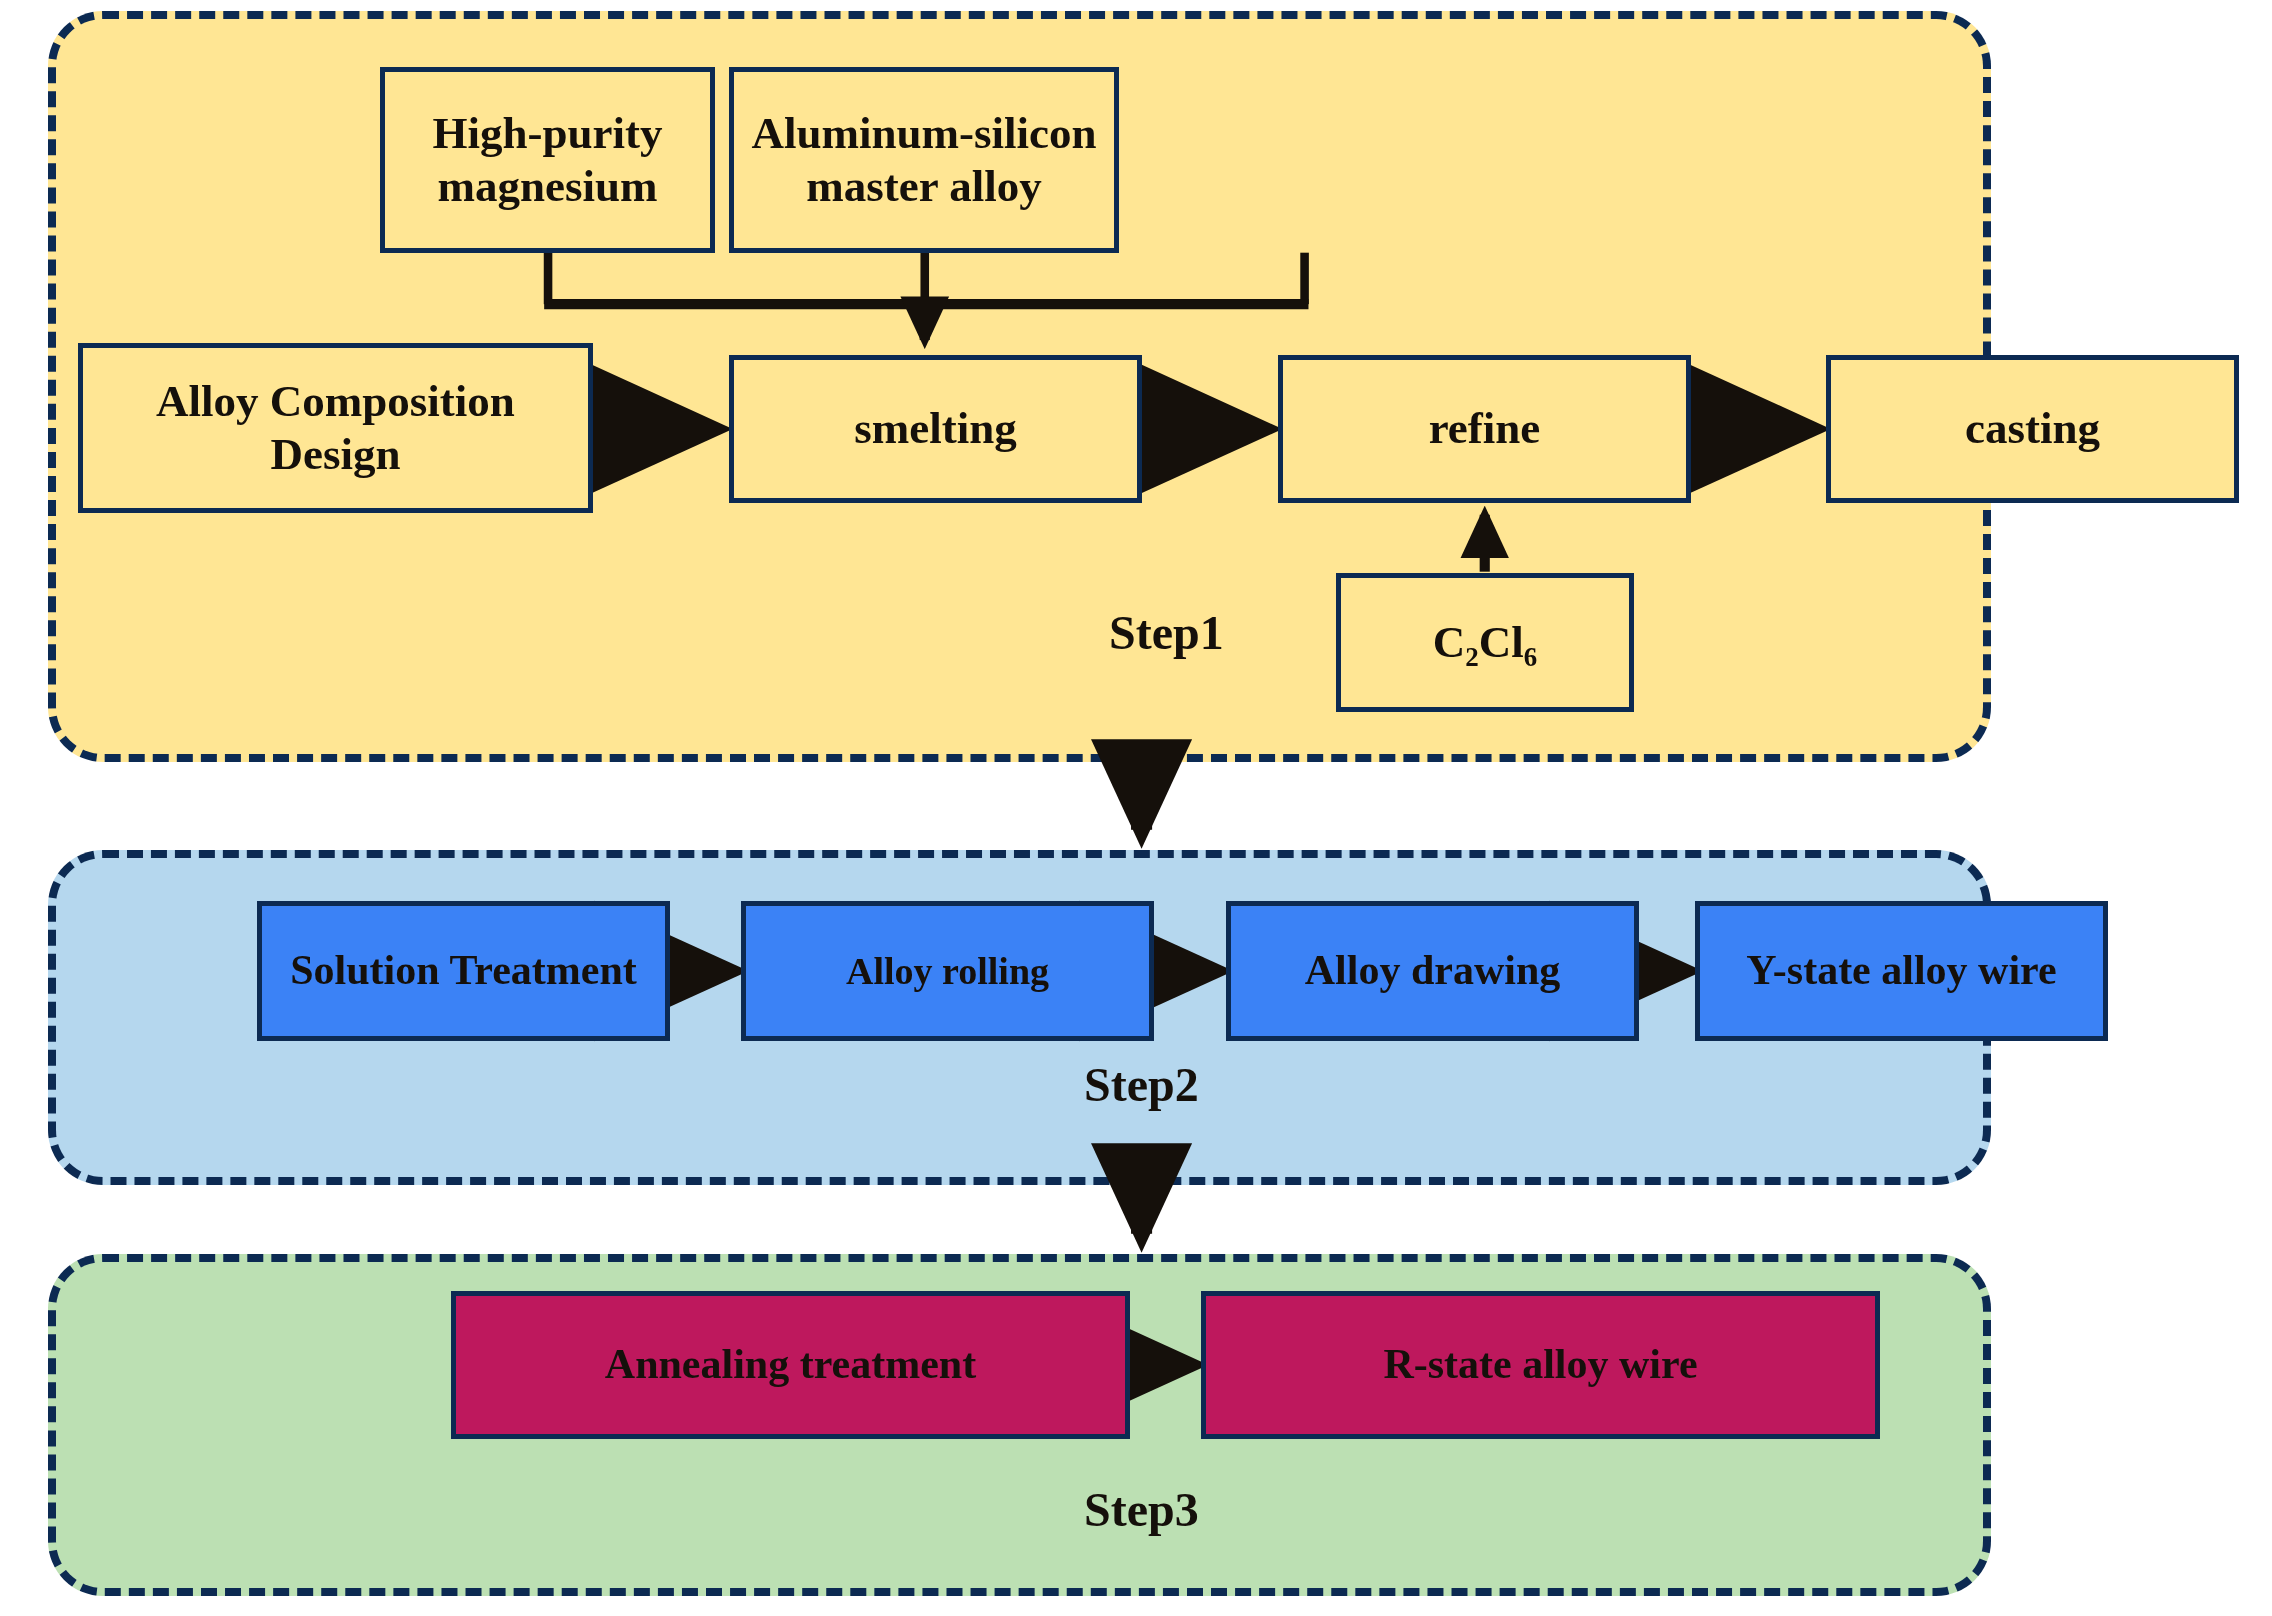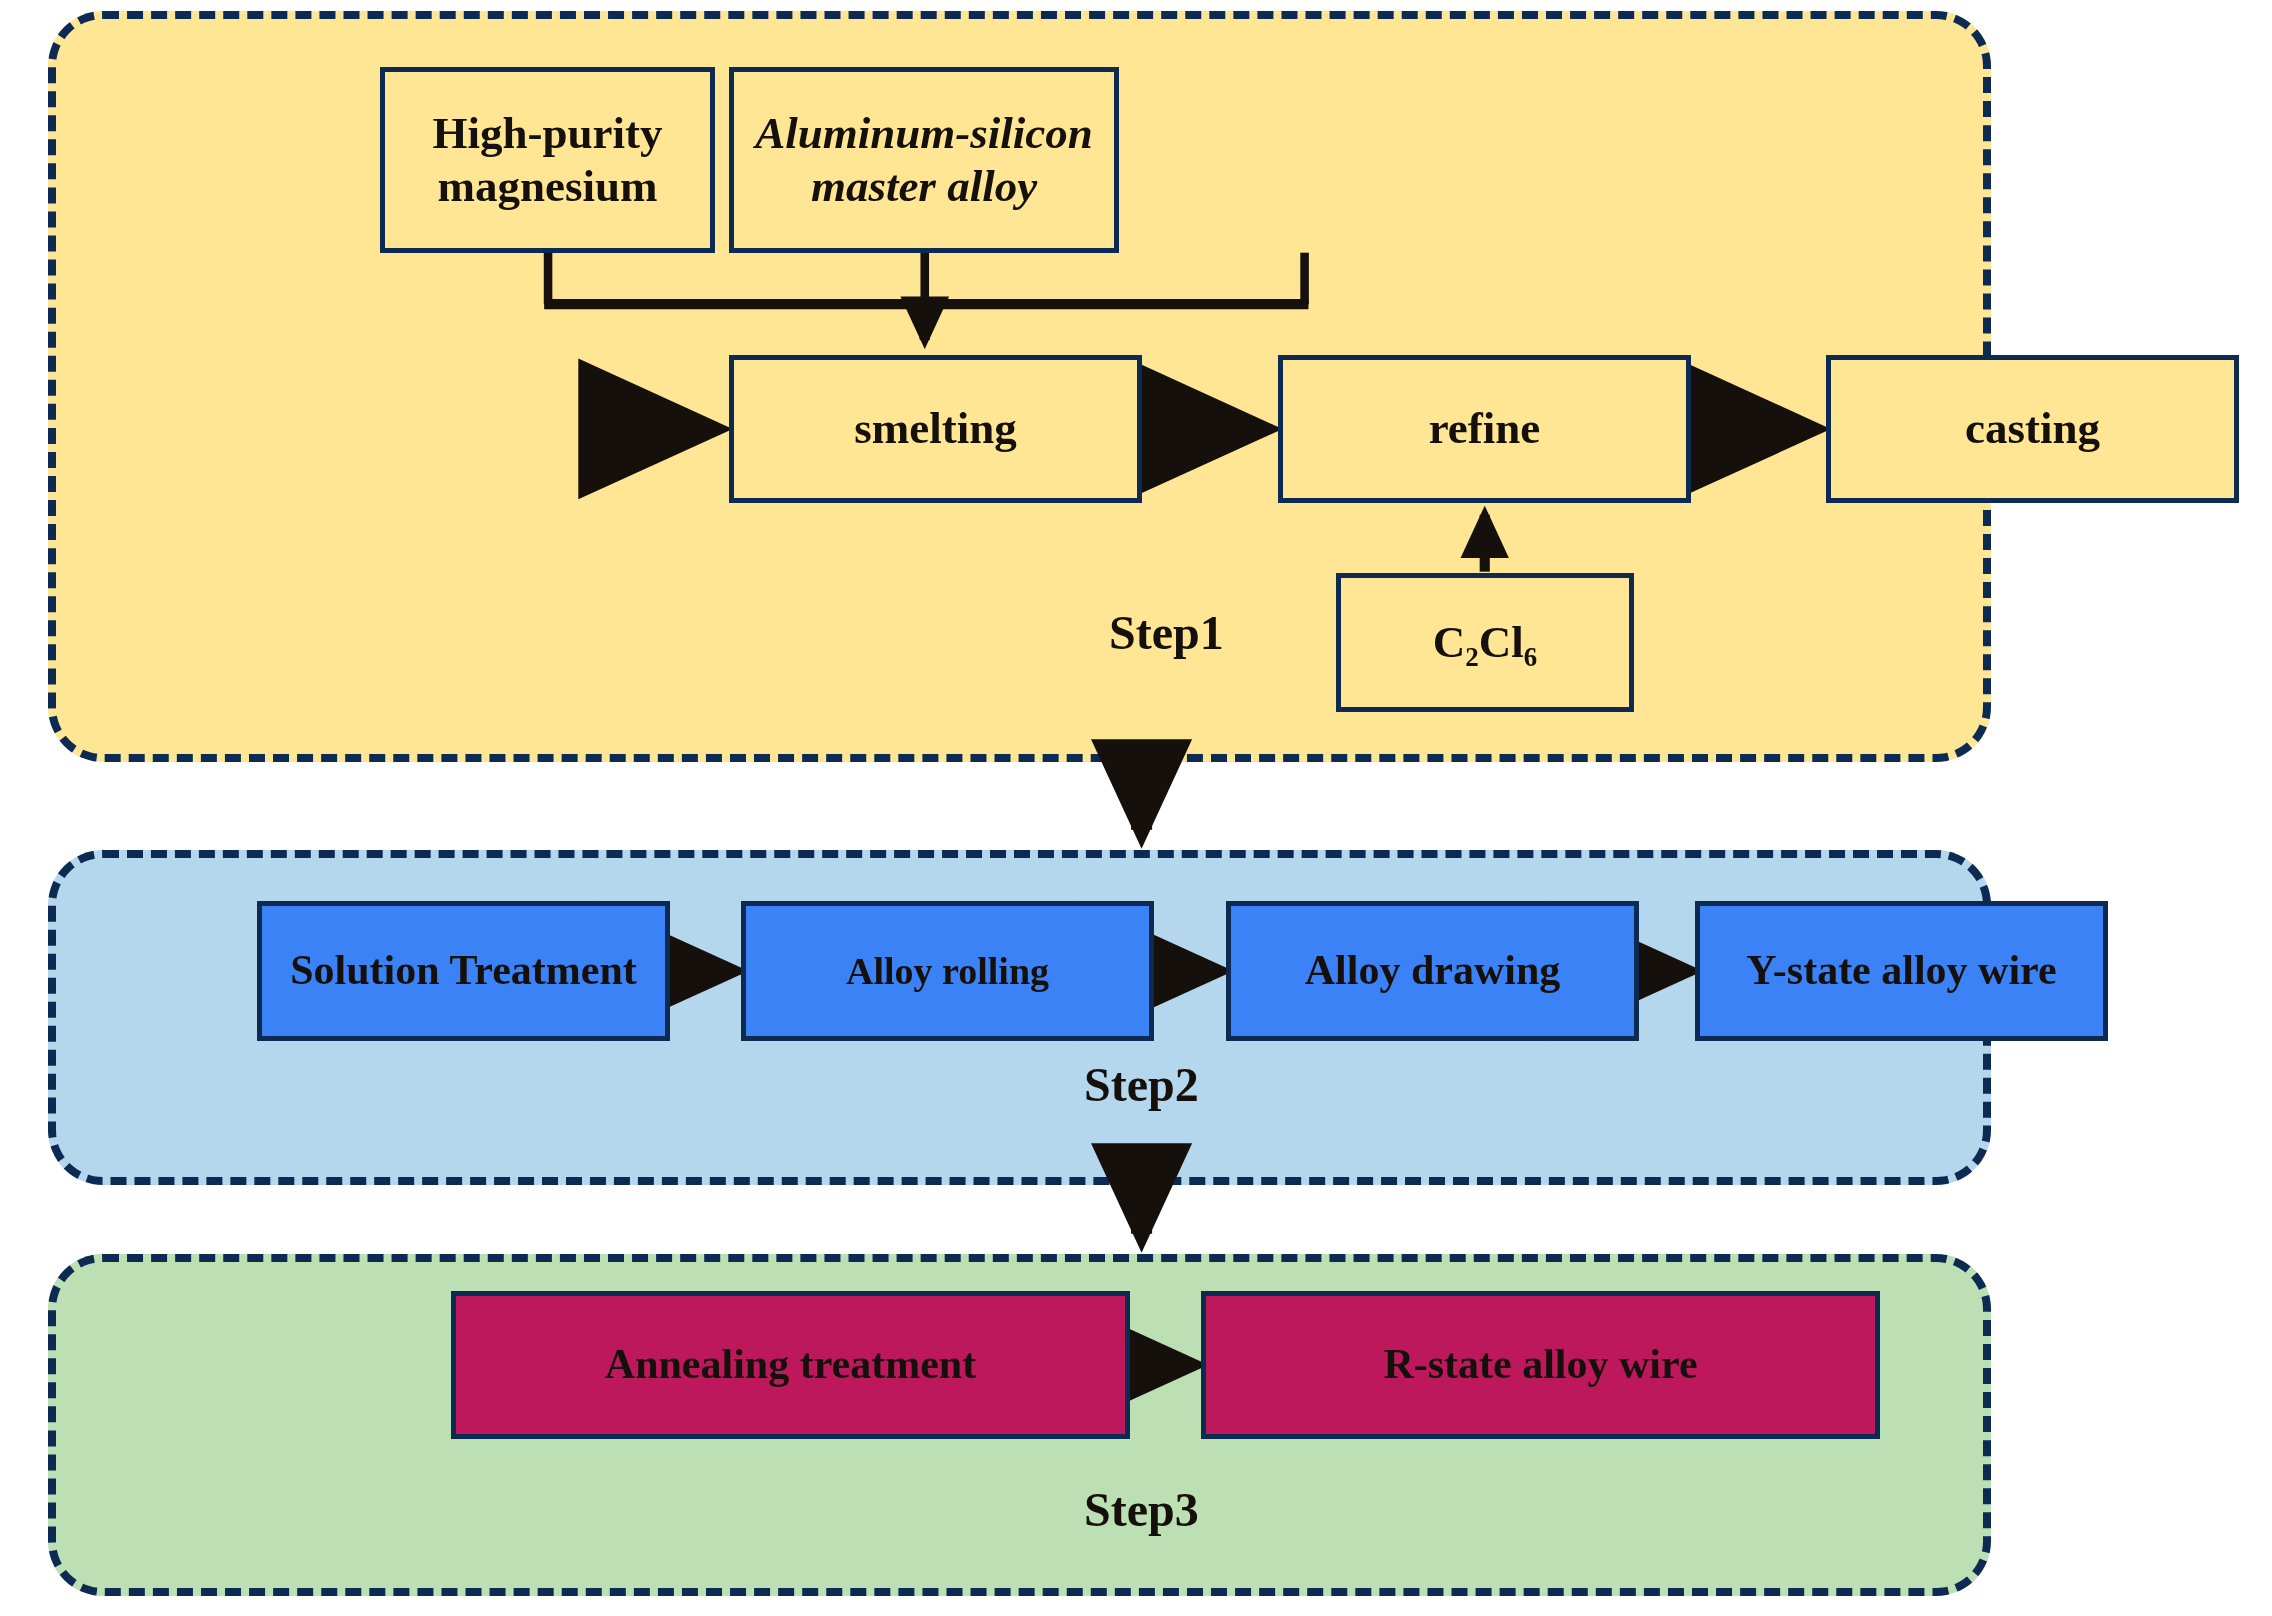--- a/index.html
+++ b/index.html
@@ -58,21 +58,21 @@
     color: #15100b;
     line-height: 1.18;
     padding: 3.1px 7.8px;
   }
   .node.yellow { background: #ffe694; }
   .node.blue   { background: #3b82f6; }
   .node.green  { background: #be185d; }
 
   
   #node-mg  { left: 380px;  top: 67px;  width: 335px; height: 186px; font-size: 45px; }
-  #node-alsi{ left: 729px;  top: 67px;  width: 390px; height: 186px; font-size: 45px; font-style: italic; }
+  #node-alsi{ left: 729px;  top: 67px;  width: 390px; height: 186px; font-size: 45px; }
   #node-al  { left: 1133px; top: 67px;  width: 343px; height: 186px; font-size: 45px; }
 
   
   #node-design  { left: 78px;  top: 343px; width: 515px; height: 170px; font-size: 45px; }
   #node-smelt   { left: 729px;  top: 355px; width: 413px; height: 148px; font-size: 45px; }
   #node-refine  { left: 1278px; top: 355px; width: 413px; height: 148px; font-size: 45px; }
   #node-cast    { left: 1826px; top: 355px; width: 413px; height: 148px; font-size: 45px; }
   #node-c2cl6   { left: 1336px; top: 573px; width: 298px; height: 139px; font-size: 45px; }
 
   
@@ -165,20 +165,21 @@
     <g stroke="#15100b" fill="none" stroke-width="22">
       <path d="M 1458,1750 L 1518,1750" marker-end="url(#arrowRight)"></path>
     </g>
   </svg>
 
   <div class="node yellow" id="node-mg">High-purity magnesium</div>
 
   <div class="node yellow" id="node-alsi">Aluminum-silicon master alloy</div>
 
 
+  <div class="node yellow" id="node-design">Alloy Composition Design</div>
 
   <div class="node yellow" id="node-smelt">smelting</div>
 
   <div class="node yellow" id="node-refine">refine</div>
 
   <div class="node yellow" id="node-cast">casting</div>
 
   <div class="node yellow" id="node-c2cl6">C₂Cl₆</div>
 
   <div class="step-label" id="step1-label">Step1</div>

